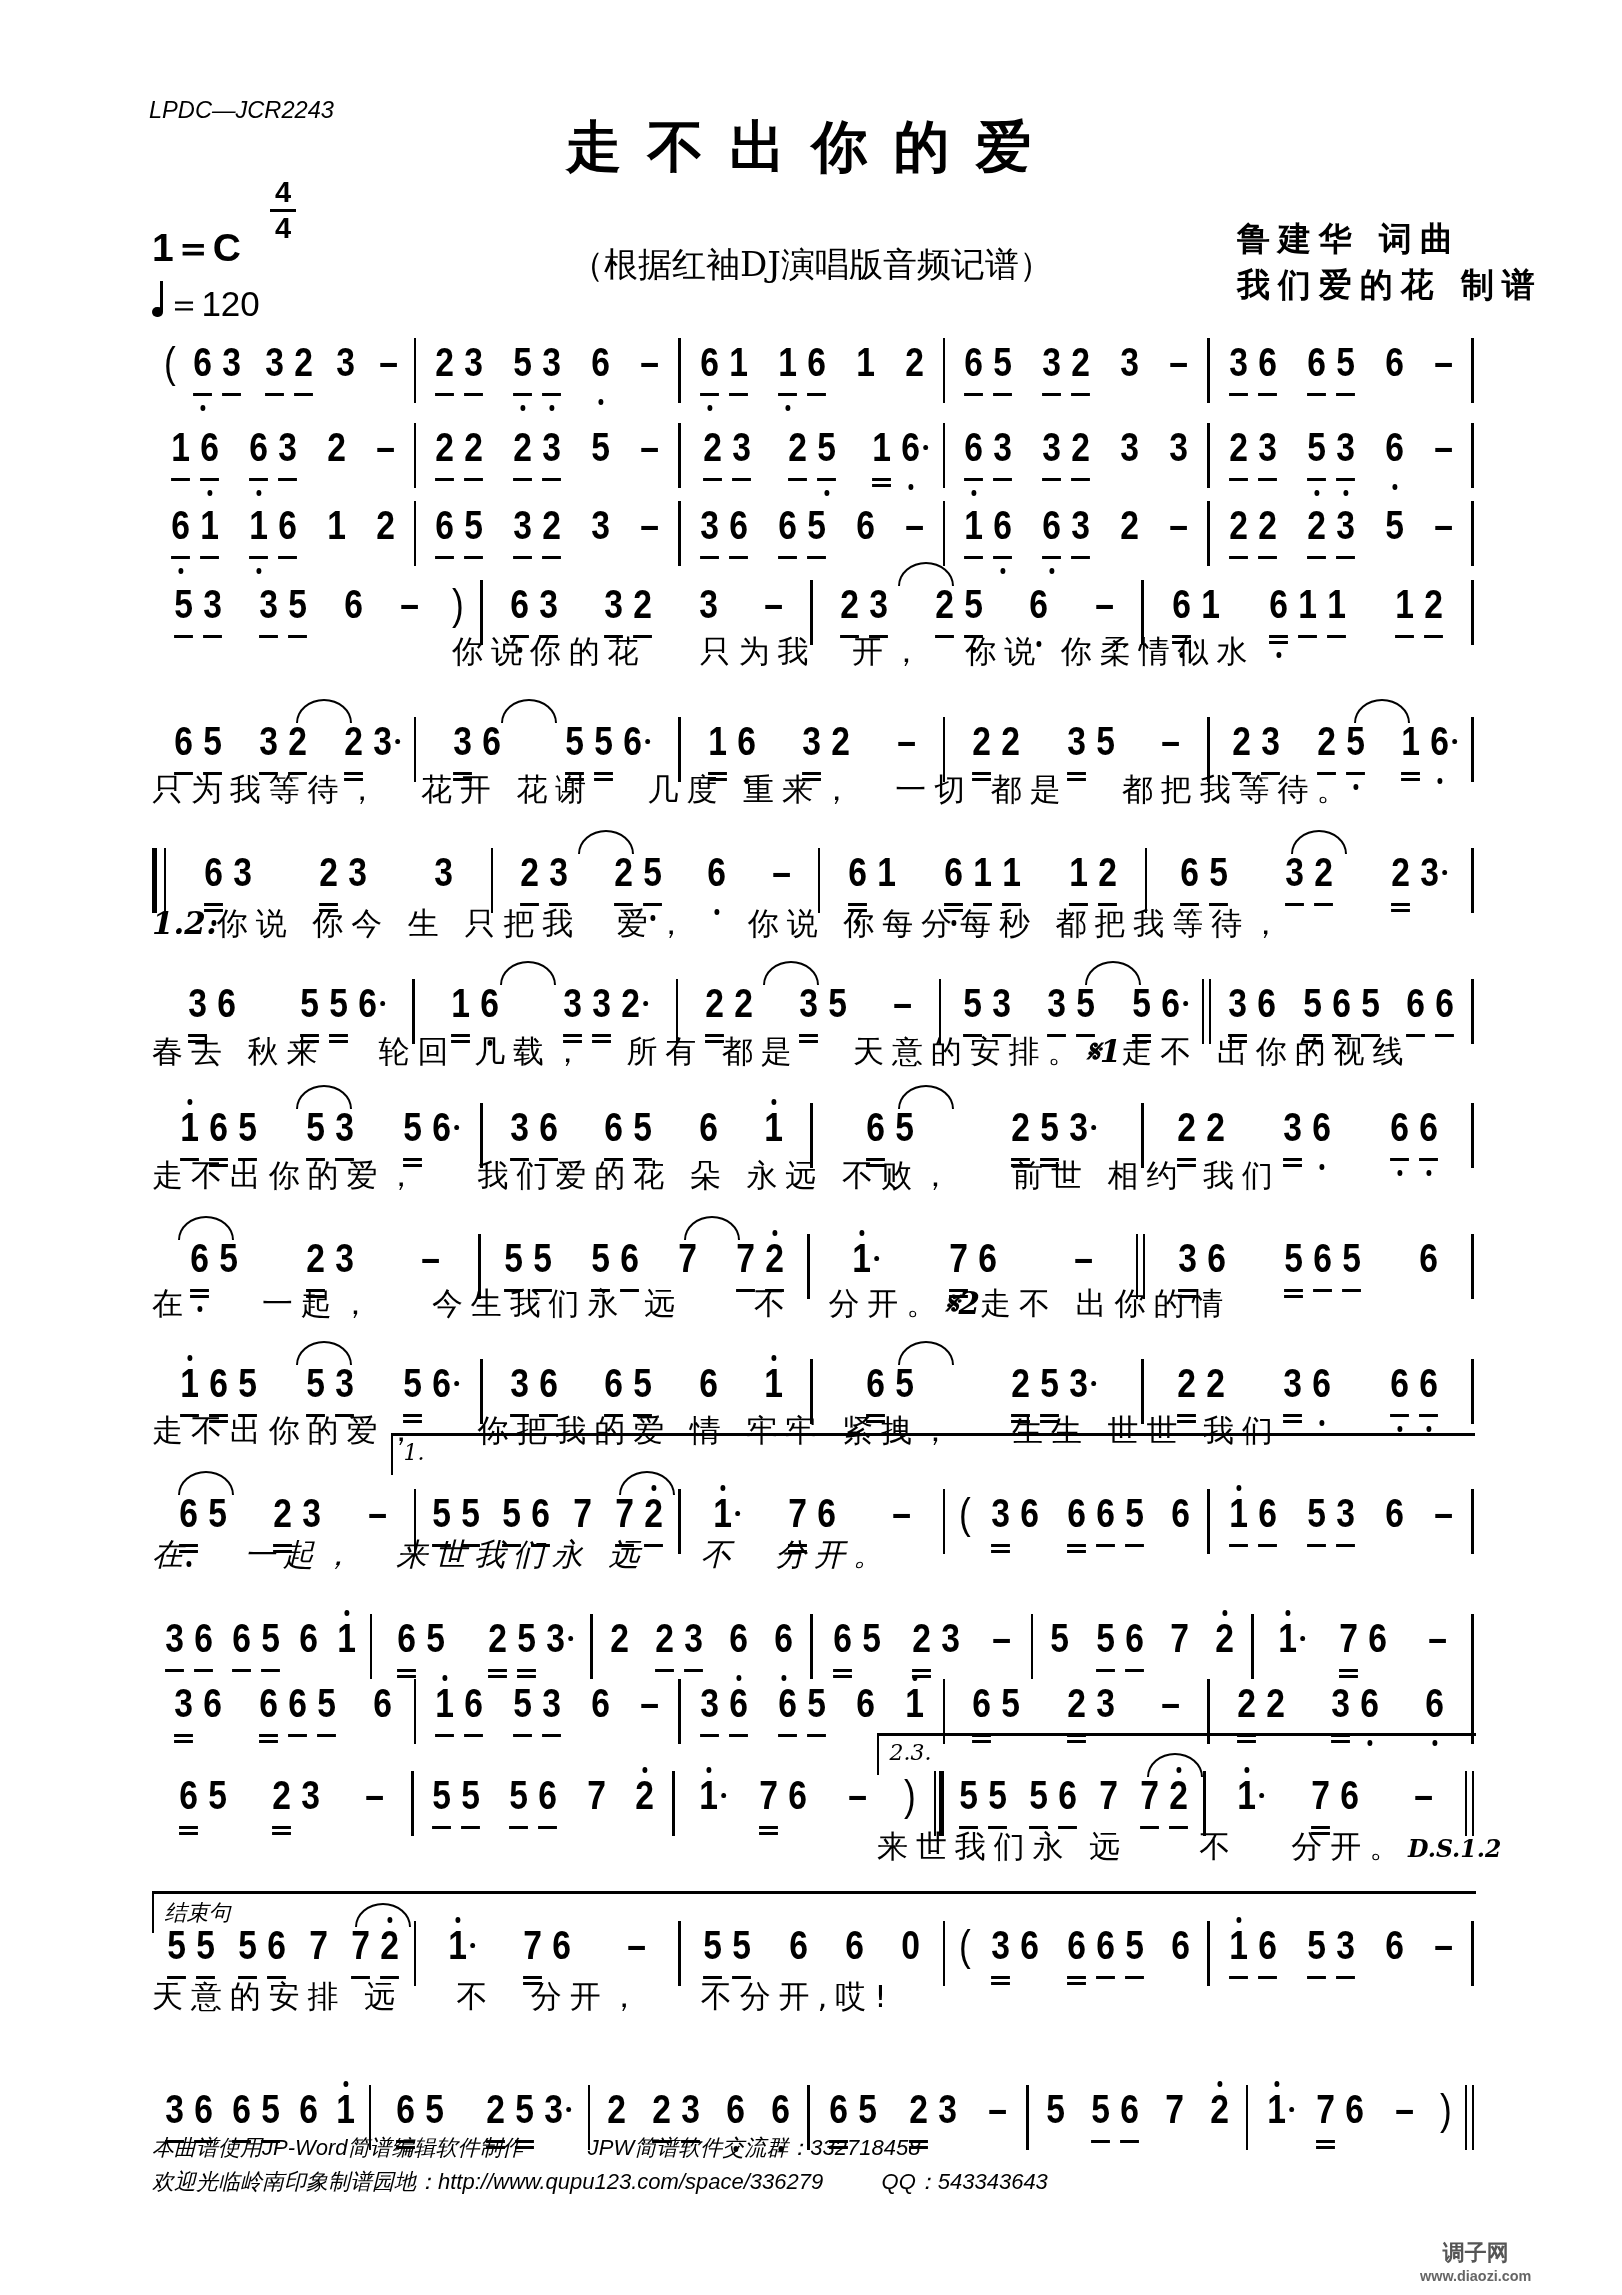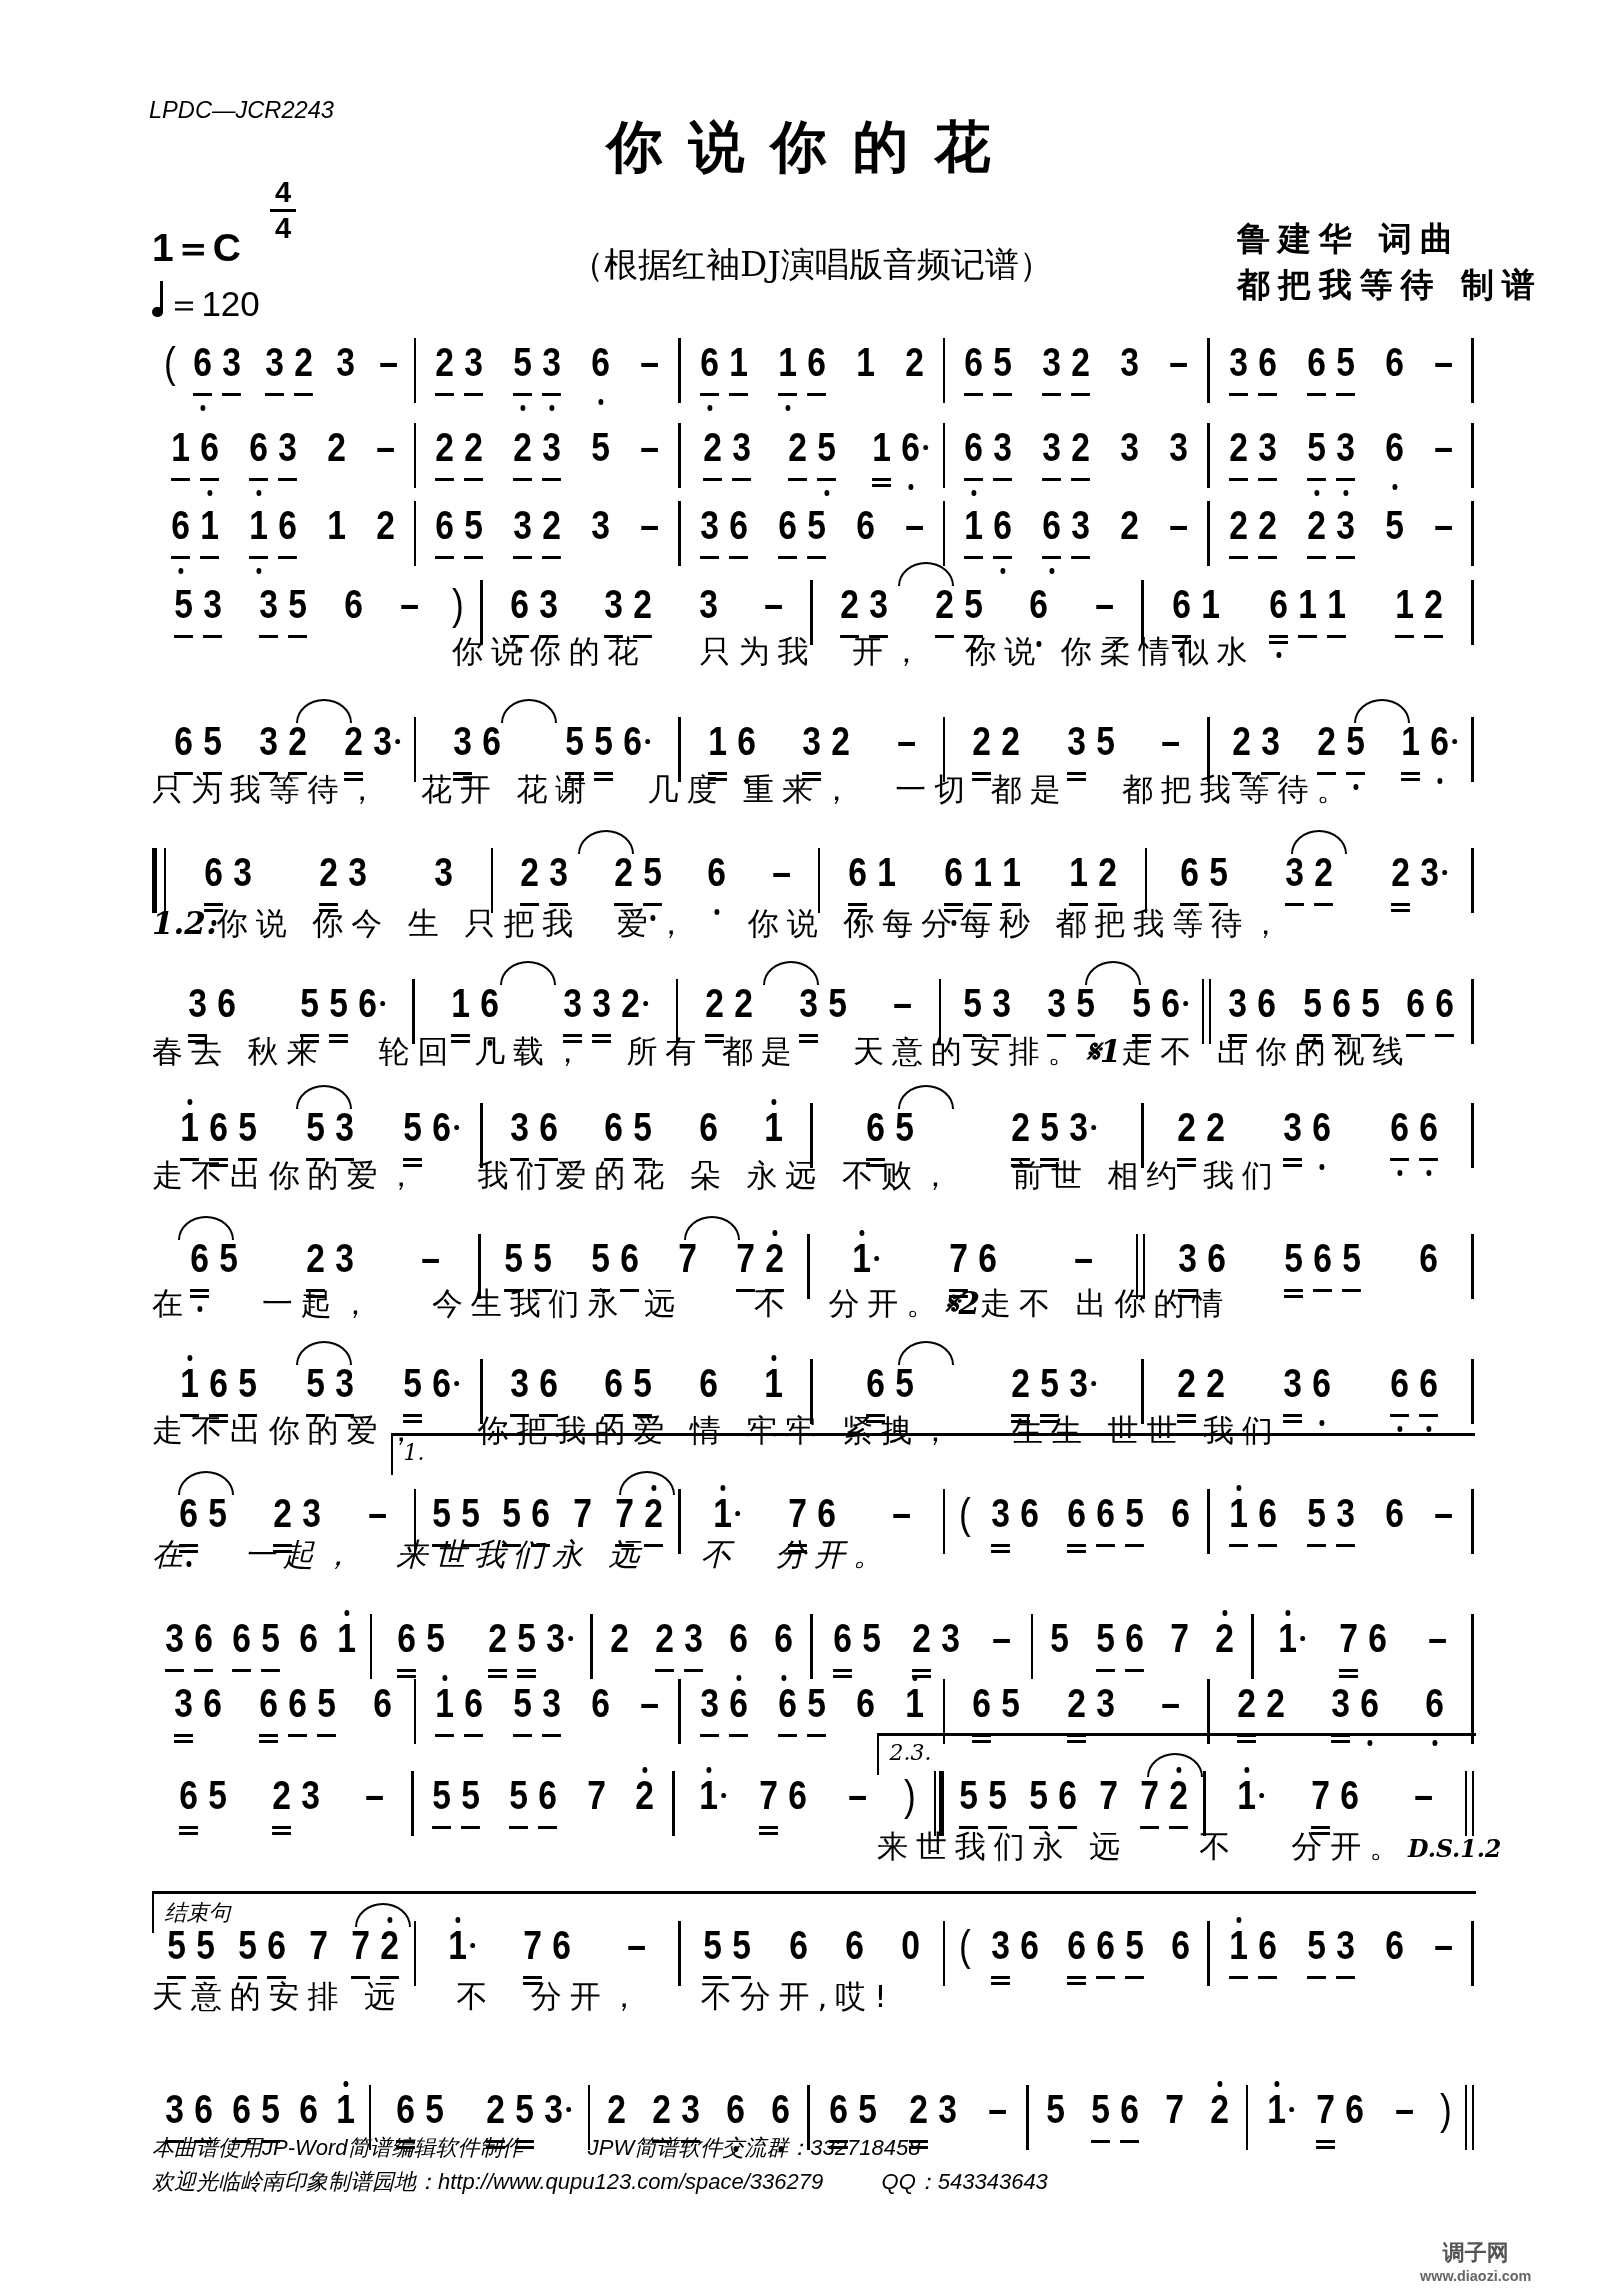--- a/index.html
+++ b/index.html
@@ -40,30 +40,30 @@
   .volta span{position:absolute;left:10.5px;top:3.9px;font-size:22px;font-style:italic;font-family:"DejaVu Serif",serif;}
   .segno{font-style:italic;font-family:"DejaVu Serif",serif;font-weight:bold;letter-spacing:0;}
   .footer{left:152px;font-size:22px;font-style:italic;letter-spacing:0;}
   .wm{left:1420px;top:2238px;color:#555;font-size:22px;font-weight:bold;text-align:center;}
   .wm small{display:block;font-size:14.4px;color:#666;}
 </style>
 </head>
 <body>
 
 <div class="abs code">LPDC—JCR2243</div>
-<div class="abs title">你说你的花</div>
+<div class="abs title">走不出你的爱</div>
 <div class="abs key">1＝C</div>
 <div class="abs ts">
   <div>4</div>
   <div class="bar"></div>
   <div>4</div>
 </div>
 <div class="abs subtitle">（根据红袖DJ演唱版音频记谱）</div>
 <div class="abs credit" style="top:217px">鲁建华 词曲</div>
-<div class="abs credit" style="top:263px">都把我等待 制谱</div>
+<div class="abs credit" style="top:263px">我们爱的花 制谱</div>
 <div class="abs tempo">
   <span class="qn"></span><span>＝120</span>
 </div>
 
 <div id="score">
     <div class="row" style="top: 334px;">
       <div class="notes">
         <div class="measure">
           <span class="note paren">(</span>
           <div class="group">

